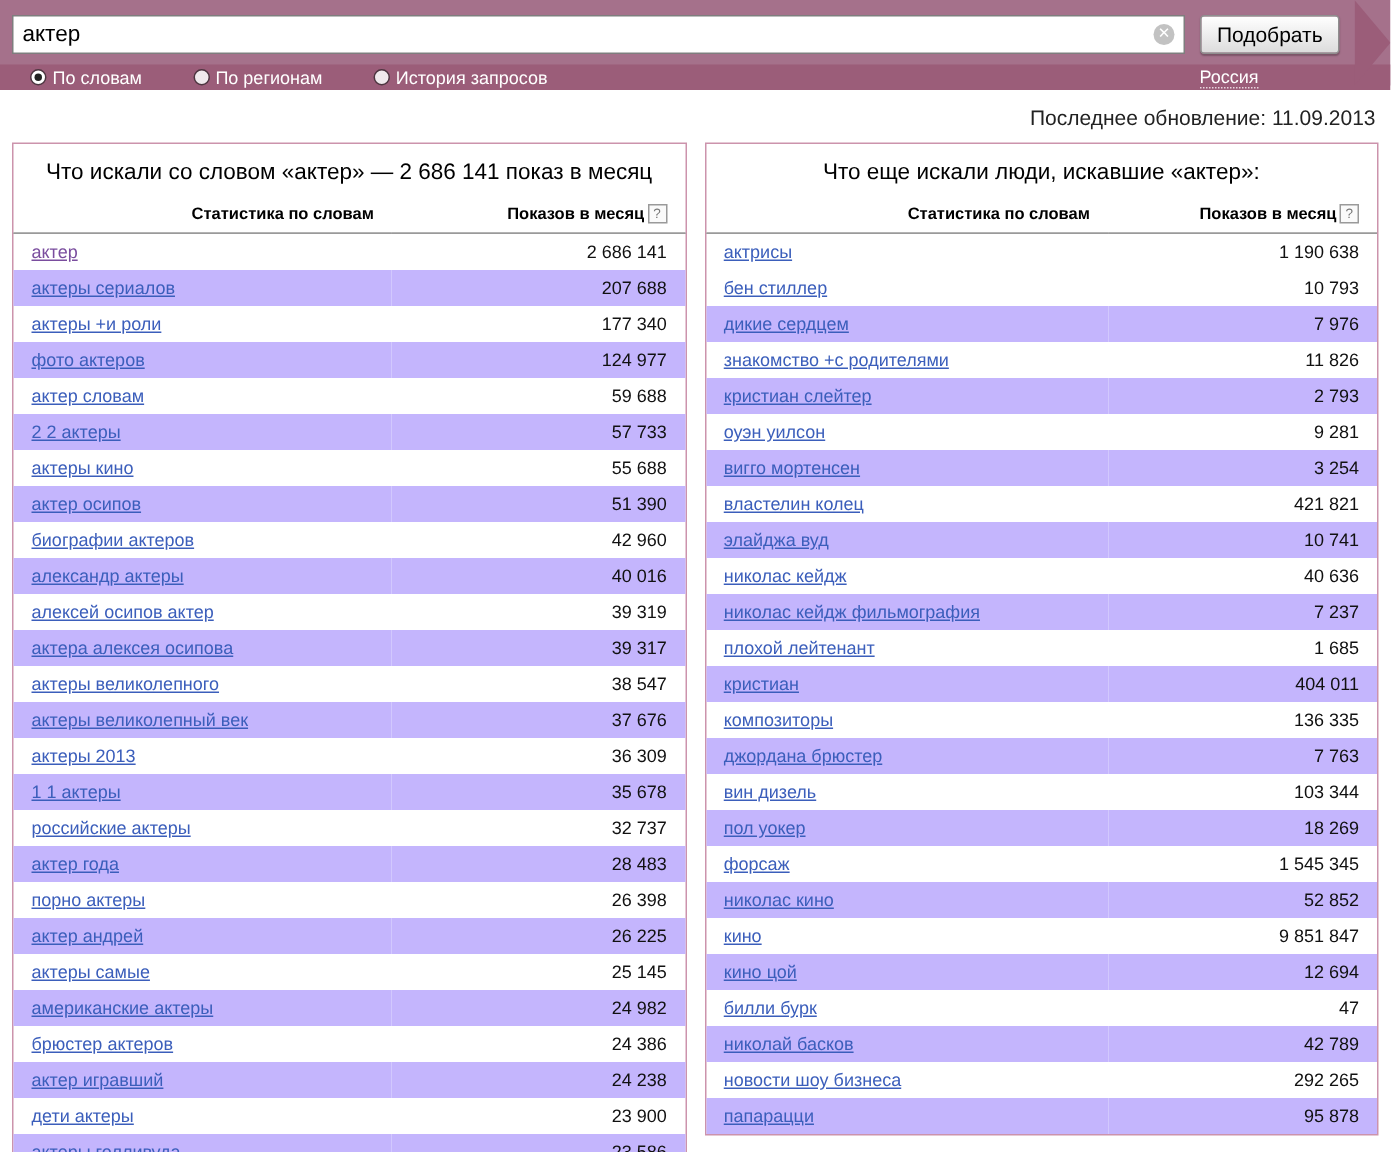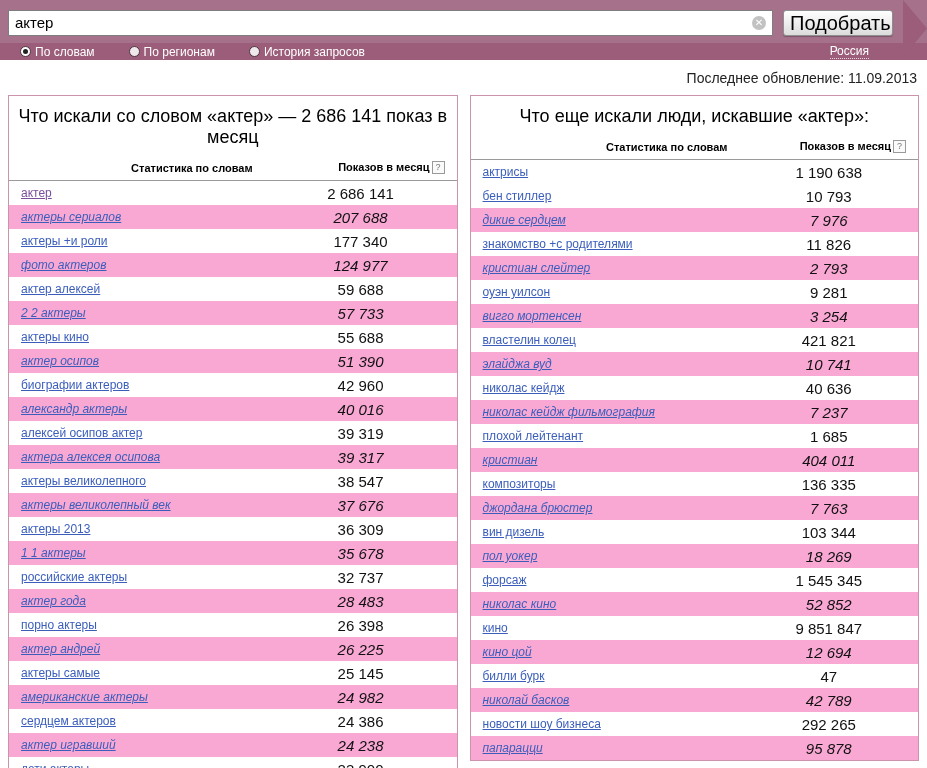--- a/index.html
+++ b/index.html
@@ -19,75 +19,75 @@
     width:100%;height:26px;box-sizing:border-box;border:1px solid #7e7e7e;
     padding:2px 26px 2px 6px;font-size:15px;font-family:"Liberation Sans",sans-serif;
     outline:none;background:#fff;
   }
   .clear-btn{
     position:absolute;right:7px;top:6px;width:14px;height:14px;border-radius:50%;
     background:#c2c2c2;color:#fff;font-size:10px;line-height:14px;text-align:center;
     cursor:pointer;user-select:none;
   }
   .submit-btn{
-    margin-left:10px;margin-right:26px;width:110px;height:26px;
+    margin-left:10px;margin-right:26px;width:93px;height:26px;
     background:linear-gradient(#ffffff,#dcdcdc);
     border:1px solid #8f8f8f;border-radius:3px;
-    font-size:20px;font-family:"Liberation Sans",sans-serif;color:#000;
+    font-size:14px;font-family:"Liberation Sans",sans-serif;color:#000;
     box-shadow:0 1px 1px rgba(0,0,0,.25);cursor:pointer;
   }
   .tabs-row{
     margin-top:5px;height:17px;background:#9b5d79;display:flex;align-items:center;
     padding-left:20px;color:#fff;font-size:12px;
   }
   .tab-item{display:flex;align-items:center;margin-right:34px;cursor:pointer;}
   .radio{
     width:9px;height:9px;border-radius:50%;background:#efe9ec;border:1px solid #4d3540;
     margin-right:4px;position:relative;flex:0 0 auto;
   }
   .tab-item.selected .radio{background:#fff;}
   .tab-item.selected .radio::after{
     content:"";position:absolute;left:2px;top:2px;width:5px;height:5px;border-radius:50%;background:#222;
   }
   .region-link{
-    margin-left:auto;margin-right:58px;color:#fff;font-size:12px;
+    margin-left:auto;margin-right:88px;color:#fff;font-size:12px;
     border-bottom:1px dotted #e8d6df;cursor:pointer;line-height:13px;
   }
   .arrow-tip{
     position:absolute;right:0;top:0;width:24px;height:57px;background:#9b5d79;
     clip-path:polygon(0 0,100% 50%,0 100%);
   }
   
   .update-line{
     text-align:right;padding:13px 10px 9px 0;font-size:14px;color:#222;
   }
   
   .panels{display:flex;gap:12px;padding:0 8px;align-items:flex-start;}
   .panel{
     flex:1;border:1px solid #cc93ac;background:#fff;min-width:0;
   }
   .panel-title{
-    text-align:center;font-size:18px;padding:10px 6px 13px 6px;color:#000;
+    text-align:center;font-size:15px;padding:10px 6px 13px 6px;color:#000;
   }
   table.stats{width:100%;border-collapse:collapse;}
   table.stats th{
     font-size:11px;font-weight:bold;color:#000;padding:0 12px 6px 12px;
     border-bottom:1px solid #9a9a9a;white-space:nowrap;
   }
   th.kw{text-align:right;}
   th.num{text-align:right;}
   .help-icon{
     display:inline-block;width:11px;height:11px;border:1px solid #9a9a9a;background:#fafafa;
     color:#777;font-size:9px;line-height:11px;text-align:center;font-weight:normal;
     margin-left:2px;vertical-align:1px;cursor:pointer;
   }
   table.stats td{height:24px;padding:0 12px;white-space:nowrap;}
-  table.stats tr.even td{background:#f9a8d4;font-style:italic;}
+  table.stats tr.even td{background:#c4b5fd;}
   td.kw-cell{text-align:left;font-size:12px;}
-  td.num-cell{text-align:center;font-size:15px;color:#111;}
+  td.num-cell{text-align:right;font-size:12px;color:#111;}
   a.kw-link{color:#3b5ebb;text-decoration:underline;cursor:pointer;}
   a.kw-link.visited{color:#7a4d9e;}
 </style>
 </head>
 <body>
 
 <div class="topbar">
   <div class="search-row">
     <div class="input-wrap">
       <input class="search-input" type="text" value="актер" style="">
@@ -139,21 +139,21 @@
           </tr>
           <tr class="odd">
             <td class="kw-cell"><a class="kw-link">актеры +и роли</a></td>
             <td class="num-cell">177 340</td>
           </tr>
           <tr class="even">
             <td class="kw-cell"><a class="kw-link">фото актеров</a></td>
             <td class="num-cell">124 977</td>
           </tr>
           <tr class="odd">
-            <td class="kw-cell"><a class="kw-link">актер алексей</a></td>
+            <td class="kw-cell"><a class="kw-link">актер словам</a></td>
             <td class="num-cell">59 688</td>
           </tr>
           <tr class="even">
             <td class="kw-cell"><a class="kw-link">2 2 актеры</a></td>
             <td class="num-cell">57 733</td>
           </tr>
           <tr class="odd">
             <td class="kw-cell"><a class="kw-link">актеры кино</a></td>
             <td class="num-cell">55 688</td>
           </tr>
@@ -211,21 +211,21 @@
           </tr>
           <tr class="odd">
             <td class="kw-cell"><a class="kw-link">актеры самые</a></td>
             <td class="num-cell">25 145</td>
           </tr>
           <tr class="even">
             <td class="kw-cell"><a class="kw-link">американские актеры</a></td>
             <td class="num-cell">24 982</td>
           </tr>
           <tr class="odd">
-            <td class="kw-cell"><a class="kw-link">сердцем актеров</a></td>
+            <td class="kw-cell"><a class="kw-link">брюстер актеров</a></td>
             <td class="num-cell">24 386</td>
           </tr>
           <tr class="even">
             <td class="kw-cell"><a class="kw-link">актер игравший</a></td>
             <td class="num-cell">24 238</td>
           </tr>
           <tr class="odd">
             <td class="kw-cell"><a class="kw-link">дети актеры</a></td>
             <td class="num-cell">23 900</td>
           </tr>

